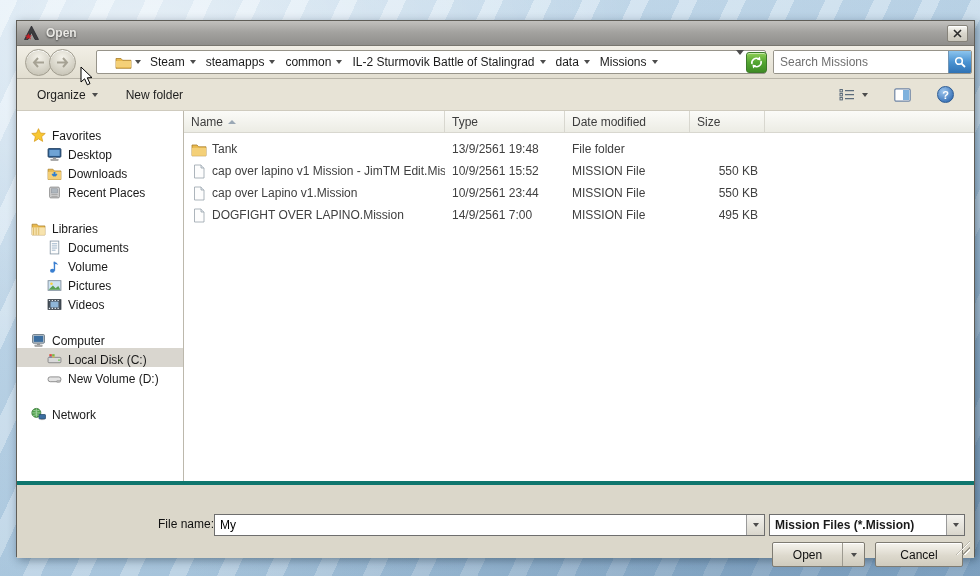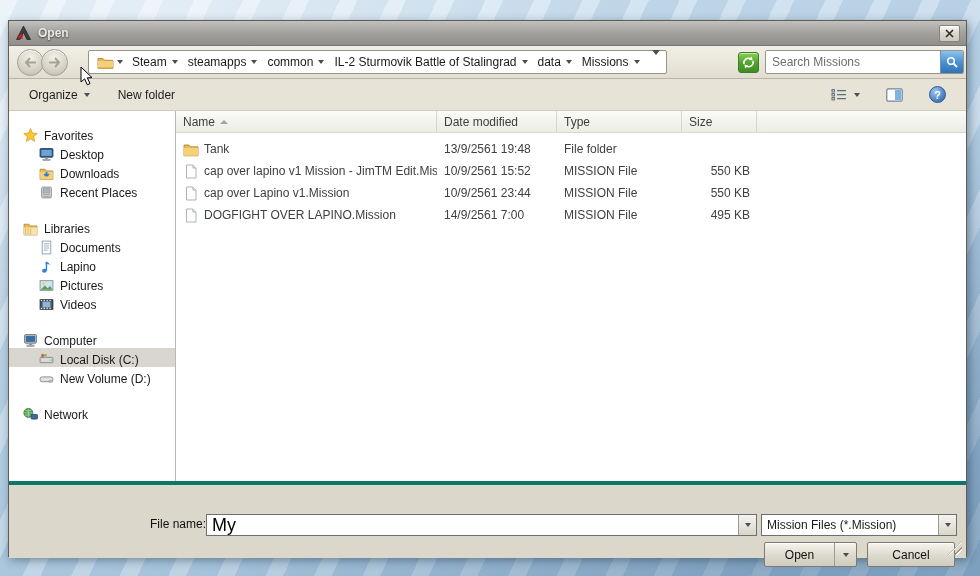--- a/index.html
+++ b/index.html
@@ -11,21 +11,21 @@
     background:
       radial-gradient(ellipse at 15% 8%, rgba(255,255,255,.55), transparent 42%),
       radial-gradient(ellipse at 85% 90%, rgba(70,110,150,.38), transparent 55%),
       repeating-linear-gradient(115deg, rgba(255,255,255,.22) 0 16px, rgba(140,175,205,.18) 16px 44px),
       linear-gradient(160deg, #d9e9f5 0%, #b6d0e4 55%, #93b4cf 100%);
     position: relative;
   }
 
   
   .dialog {
-    position: absolute; left: 8px; top: 20px; width: 959px; height: 537px;
+    position: absolute; left: 16px; top: 20px; width: 959px; height: 537px;
     background: #e7e3d6;
     border: 1px solid #5f5d57;
     box-shadow: 2px 3px 9px rgba(15,35,55,.45), inset 0 0 0 1px rgba(255,255,255,.55);
   }
 
   
   .titlebar {
     position: absolute; left: 0; top: 0; right: 0; height: 25px;
     background: linear-gradient(#c2c1be 0%, #a4a3a0 45%, #8f8e8b 100%);
     border-bottom: 1px solid #78766f;
@@ -52,23 +52,23 @@
   .navbuttons { position: absolute; left: 8px; top: 3px; display: flex; }
   .circle-btn {
     width: 27px; height: 27px; border-radius: 50%;
     border: 1px solid #a29e90;
     background: radial-gradient(circle at 50% 30%, #f4f2ea, #cfccbf 70%, #bdb9ab);
     display: flex; align-items: center; justify-content: center;
     box-shadow: inset 0 1px 0 rgba(255,255,255,.8);
   }
   .circle-btn + .circle-btn { margin-left: -3px; }
   .addressbar {
-    position: absolute; left: 79px; top: 4px; width: 579px; height: 24px;
+    position: absolute; left: 79px; top: 4px; width: 670px; height: 24px;
     background: #fff; border: 1px solid #97948a; border-radius: 2px;
-    display: flex; align-items: center; padding: 0 4px;
+    display: flex; align-items: center; padding: 0 14px;
   }
   .crumb-root { display: flex; align-items: center; gap: 3px; padding: 0 4px; }
   .crumb { display: flex; align-items: center; gap: 5px; padding: 0 5px; white-space: nowrap; }
   .caret-down {
     width: 0; height: 0; border-left: 3.5px solid transparent; border-right: 3.5px solid transparent;
     border-top: 4px solid #4c4c4c;
   }
   .addr-history { margin-left: auto; padding: 0 7px; }
   .refresh-btn {
     position: absolute; left: 729px; top: 6px; width: 21px; height: 21px;
@@ -139,24 +139,24 @@
   .cell.sizecell { text-align: right; }
   .file-icon-wrap { width: 16px; height: 15px; flex: 0 0 auto; }
 
   
   .footer { position: absolute; left: 0; top: 460px; right: 0; height: 77px; background: #dbd7ca; border-top: 4px solid #0f766e; }
   .fn-label { position: absolute; left: 121px; top: 32px; width: 76px; text-align: right; color: #111; }
   .combo {
     position: absolute; background: #fff; border: 1px solid #6e6e6e; height: 22px;
     display: flex; align-items: stretch;
   }
-  .combo .combo-text { flex: 1; display: flex; align-items: center; padding: 0 5px; white-space: nowrap; overflow: hidden; }
+  .combo .combo-text { flex: 1; display: flex; align-items: center; padding: 0 5px; white-space: nowrap; overflow: hidden; font-weight: bold; }
   .combo input {
     flex: 1; border: none; outline: none; padding: 0 5px;
-    font-family: "Liberation Sans", sans-serif; font-size: 18px; min-width: 0;
+    font-family: "Liberation Sans", sans-serif; font-size: 12px; min-width: 0;
   }
   .combo-arrow {
     width: 18px; border-left: 1px solid #9a9a9a;
     background: linear-gradient(#f4f3ef, #d9d6cc);
     display: flex; align-items: center; justify-content: center;
   }
   .combo-filename { left: 197px; top: 29px; width: 551px; }
   .combo-filetype { left: 752px; top: 29px; width: 196px; }
   .push-btn {
     position: absolute; top: 57px; height: 25px;
@@ -349,21 +349,21 @@
             <path d="M4.5 3.5 h5 M4.5 5.5 h5 M4.5 7.5 h5 M4.5 9.5 h3.5" stroke="#9ab2c8" stroke-width="0.9"></path>
           </svg>
           <span>Documents</span>
         </div>
         <div class="srow indent">
           <svg class="sicon" viewBox="0 0 14 14">
             <ellipse cx="5" cy="11" rx="2.2" ry="1.8" fill="#3a7fd0"></ellipse>
             <rect x="6.3" y="2.5" width="1.3" height="8.5" fill="#3a7fd0"></rect>
             <path d="M6.3 2.5 Q9.5 3 10.5 5.5 Q9 4.6 6.3 4.8 Z" fill="#3a7fd0"></path>
           </svg>
-          <span>Lapino</span>
+          <span>Volume</span>
         </div>
         <div class="srow indent">
           <svg class="sicon" viewBox="0 0 14 14">
             <rect x="1" y="2.5" width="12" height="9" fill="#cfe3f2" stroke="#7c8b99" stroke-width="0.8"></rect>
             <circle cx="4.2" cy="5.3" r="1.2" fill="#f5d040"></circle>
             <path d="M1.5 11 L5.5 7 L8 9.5 L10.5 7.5 L12.5 11 Z" fill="#58a052"></path>
           </svg>
           <span>Pictures</span>
         </div>
         <div class="srow indent">
@@ -419,24 +419,24 @@
       </div>
     </div>
 
     <div class="listpane">
       <div class="listheader">
         <div class="hcell">
           <span>Name</span>
           <span class="sort-asc"></span>
         </div>
         <div class="hcell">
+          <span>Type</span>
+        </div>
+        <div class="hcell">
           <span>Date modified</span>
-        </div>
-        <div class="hcell">
-          <span>Type</span>
         </div>
         <div class="hcell">
           <span>Size</span>
         </div>
         <div class="hcell" style="border-right:none;"></div>
       </div>
 
       <div class="rows">
 
         <div class="row">

